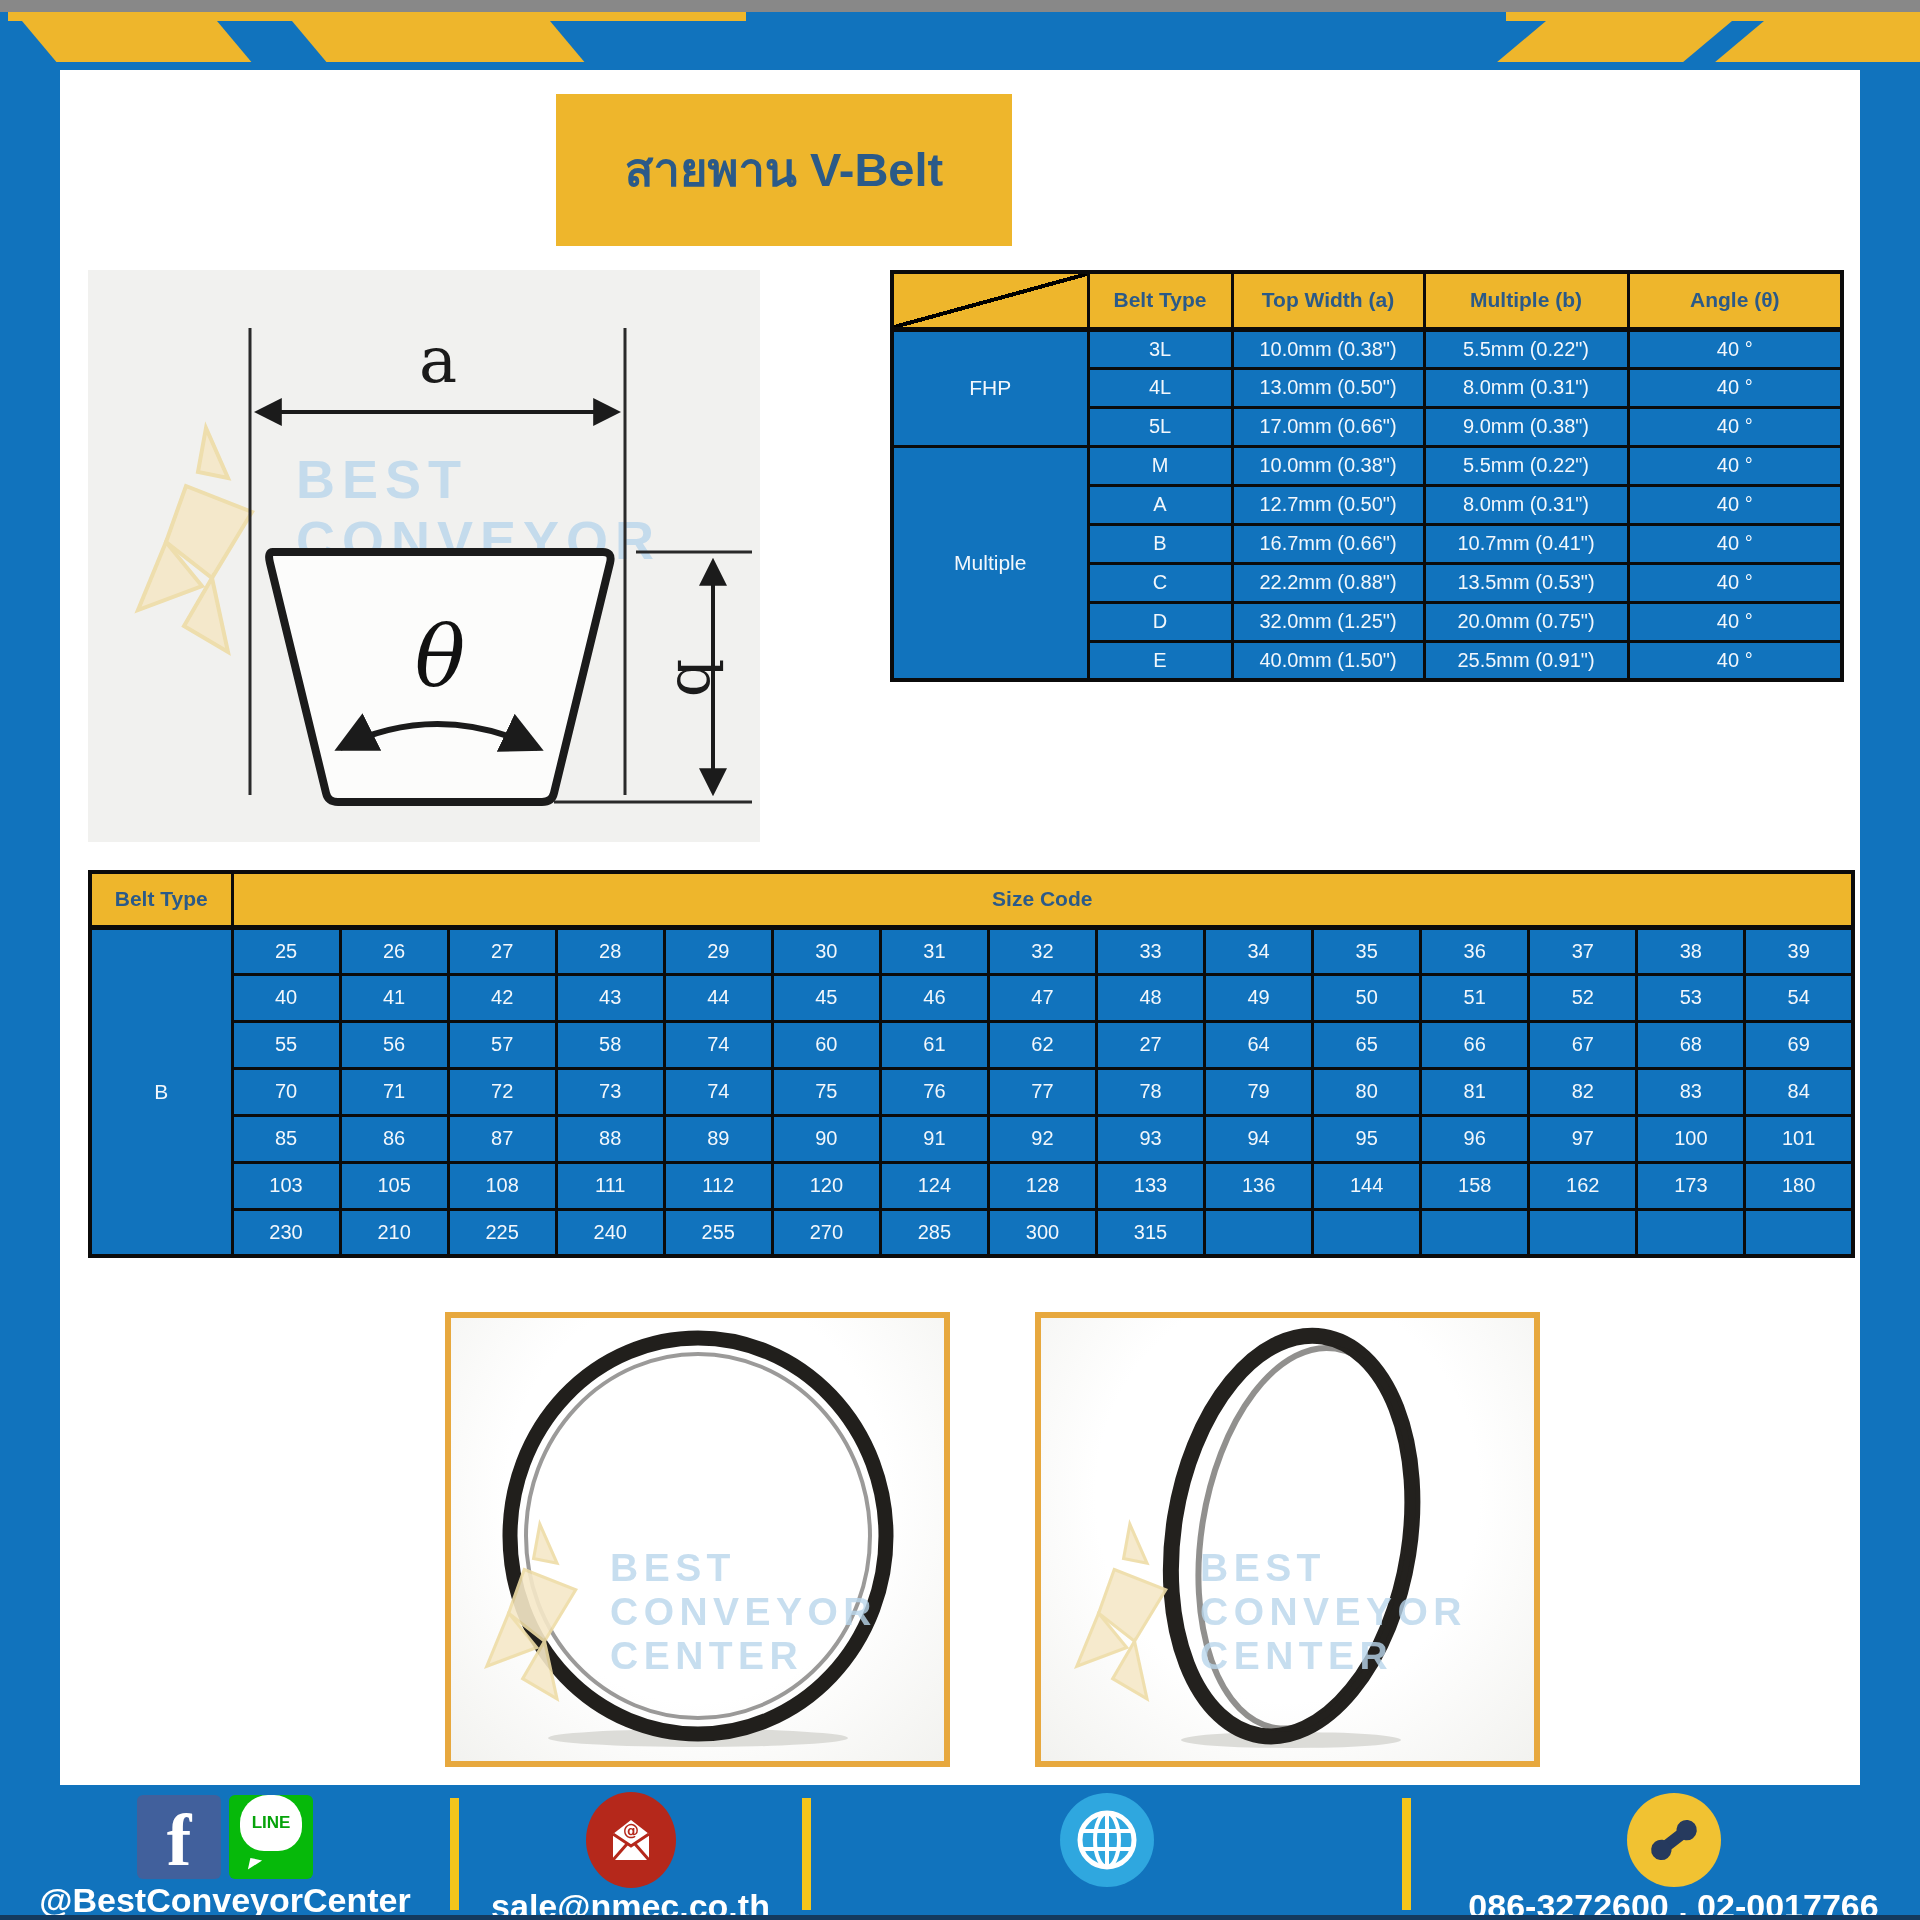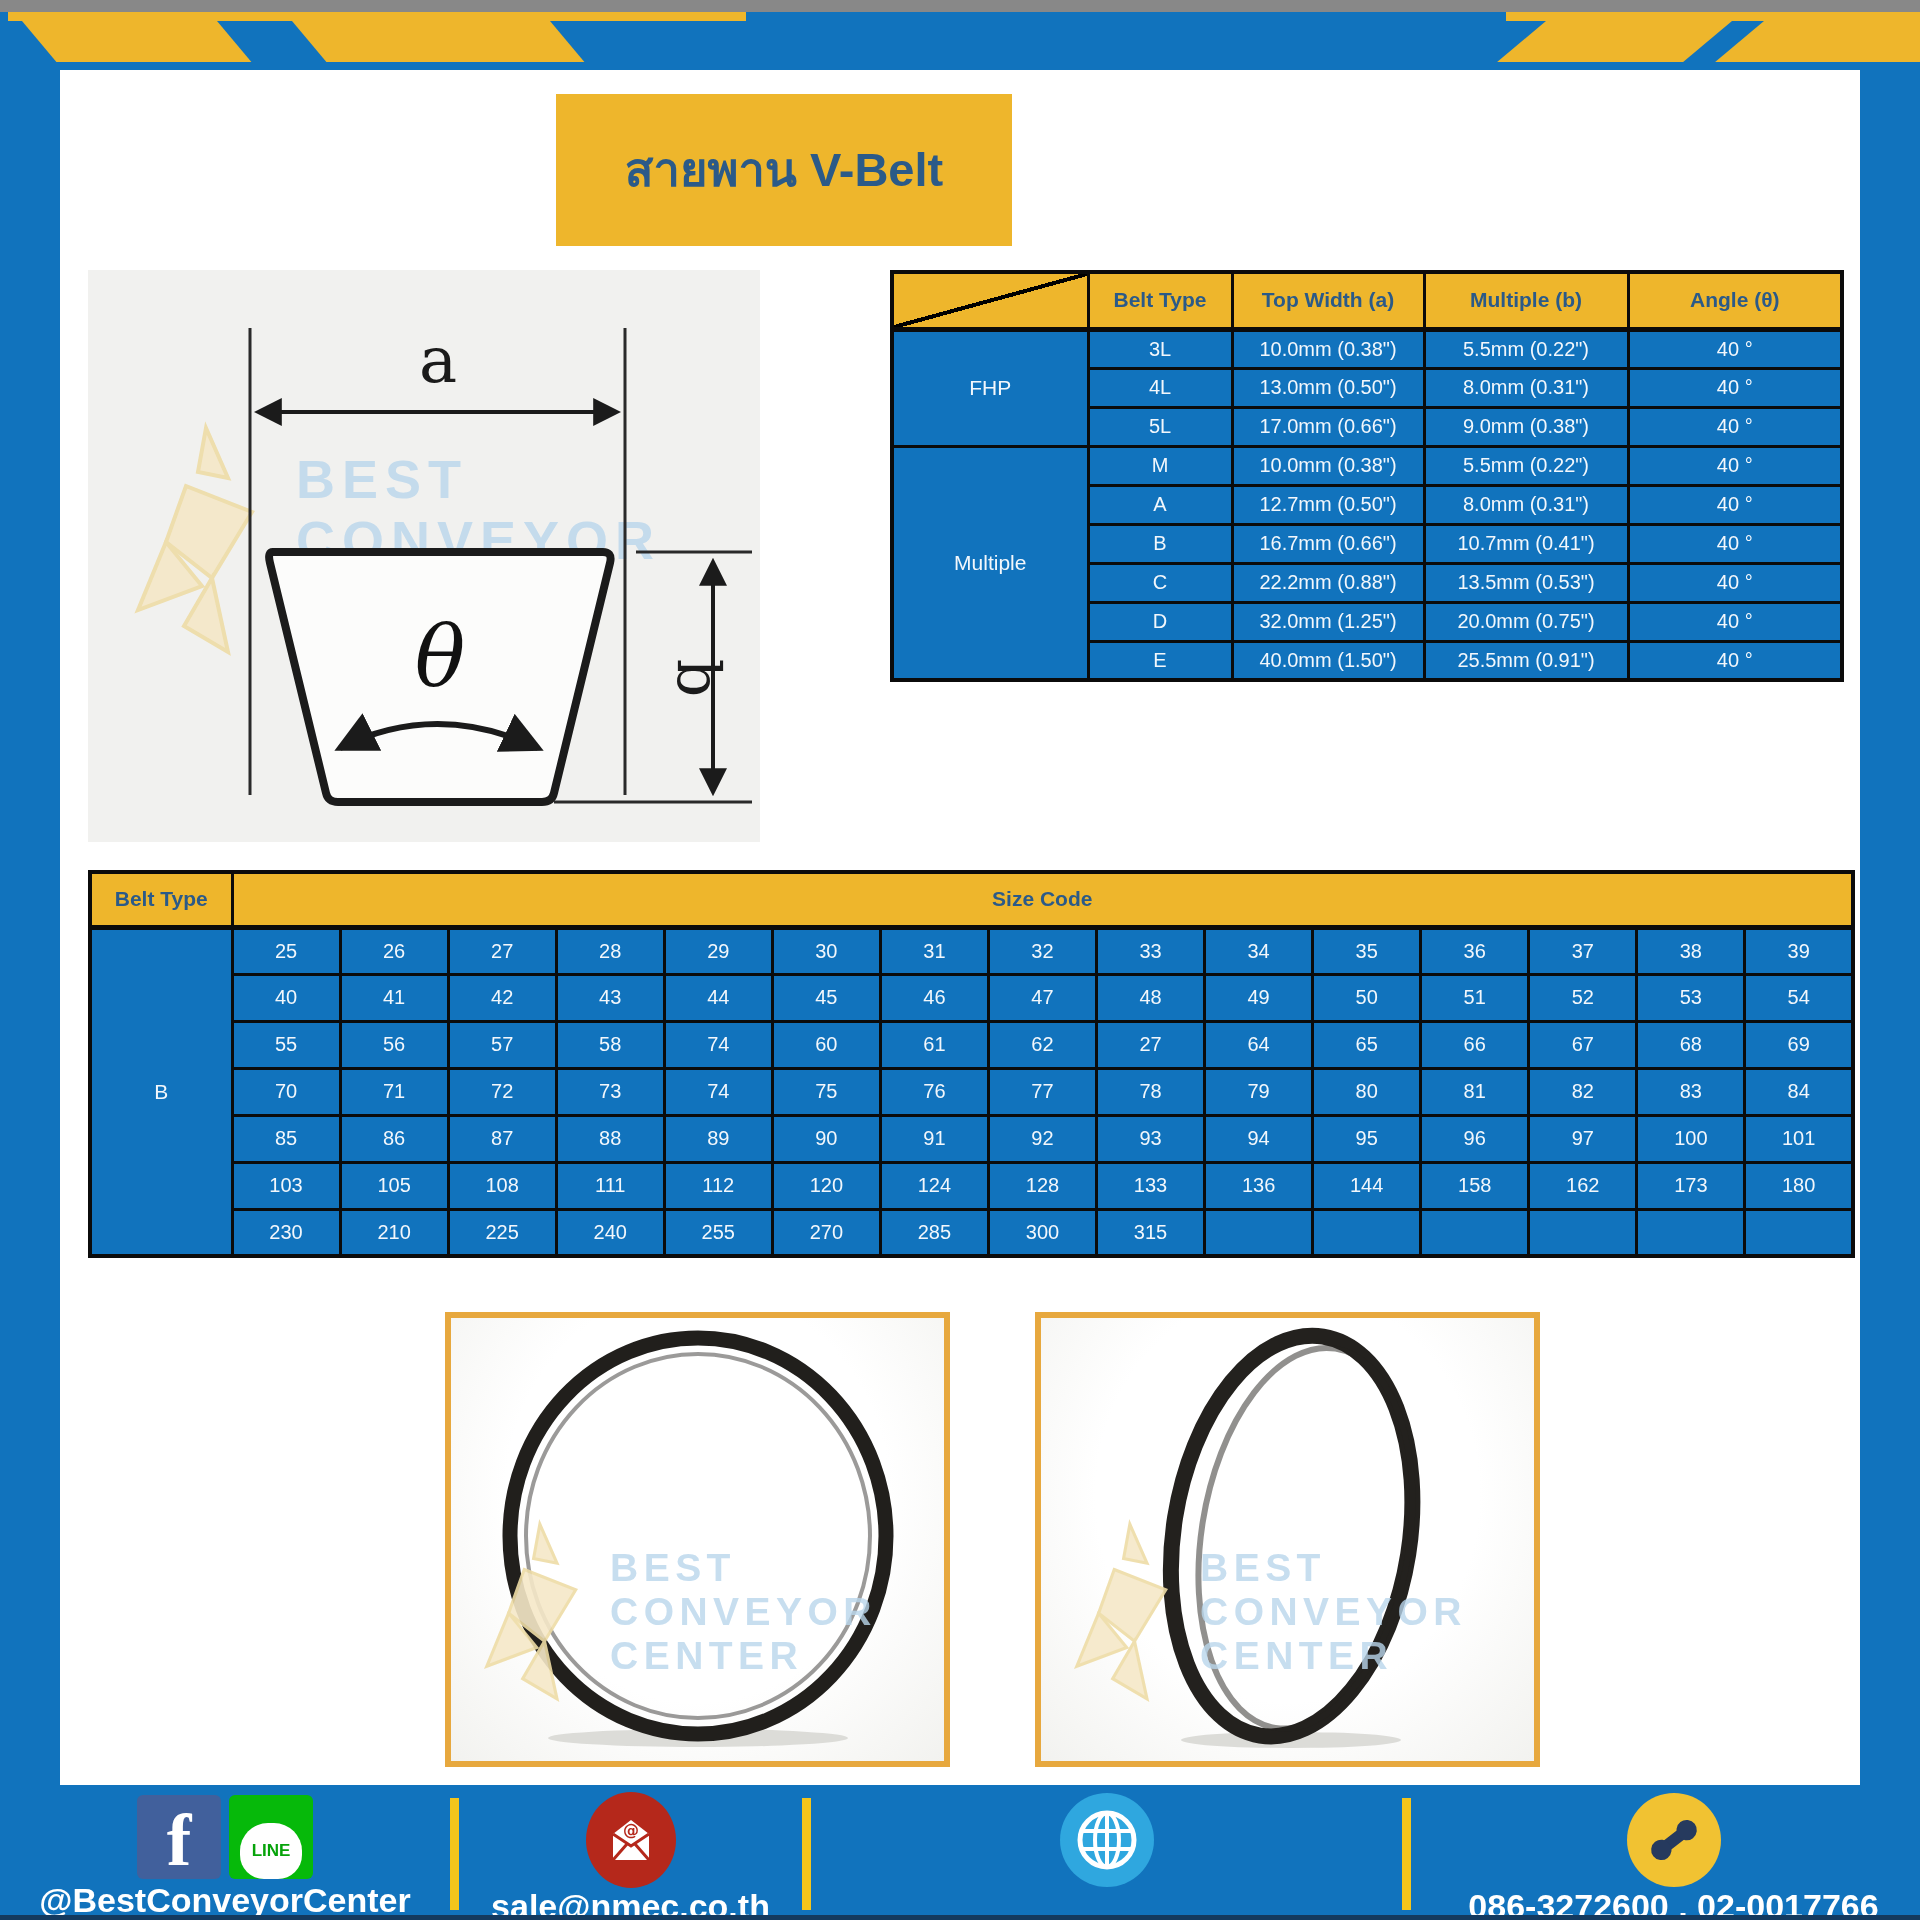--- a/index.html
+++ b/index.html
@@ -60,21 +60,21 @@
 
   
   .footer { position: absolute; left: 0; top: 1773px; width: 1920px; height: 147px; background: #1173bd; }
   .f-dark { position: absolute; left: 0; bottom: 0; width: 1920px; height: 17px; background: #143a5f; }
   .f-div { position: absolute; top: 13px; width: 9px; height: 112px; background: #f3c51c; }
   .f-sec { position: absolute; top: 0; height: 130px; display: flex; flex-direction: column; align-items: center; justify-content: flex-start; padding-top: 10px; }
   .f-icons { display: flex; gap: 8px; align-items: center; height: 90px; }
   .f-label { font-size: 34px; font-weight: bold; color: #ffffff; white-space: nowrap; margin-top: 2px; }
   .fb-icon { width: 84px; height: 84px; background: #41609c; border-radius: 6px; display: flex; align-items: flex-end; justify-content: center; }
   .fb-icon span { color: #fff; font-size: 74px; font-weight: bold; font-family: "Liberation Serif", serif; line-height: 78px; }
-  .line-icon { width: 84px; height: 84px; background: #06b90a; border-radius: 6px; display: flex; align-items: flex-end; justify-content: center; position: relative; }
+  .line-icon { width: 84px; height: 84px; background: #06b90a; border-radius: 6px; display: flex; align-items: flex-start; justify-content: center; position: relative; }
   .line-bubble { width: 62px; height: 56px; background: #fff; border-radius: 28px 28px 24px 24px; display: flex; align-items: center; justify-content: center; }
   .line-bubble span { color: #06a30a; font-size: 17px; font-weight: bold; letter-spacing: 0px; }
   .line-tail { position: absolute; left: 20px; bottom: 8px; width: 0; height: 0; border-left: 12px solid #fff; border-bottom: 12px solid transparent; transform: rotate(12deg); }
   .round-icon { border-radius: 50%; display: flex; align-items: center; justify-content: center; }
   .mail-icon { width: 90px; height: 96px; background: #b5281b; }
   .globe-icon { width: 94px; height: 94px; background: #2fa7df; }
   .phone-icon { width: 94px; height: 94px; background: #f1c232; }
 </style>
 </head>
 <body>

